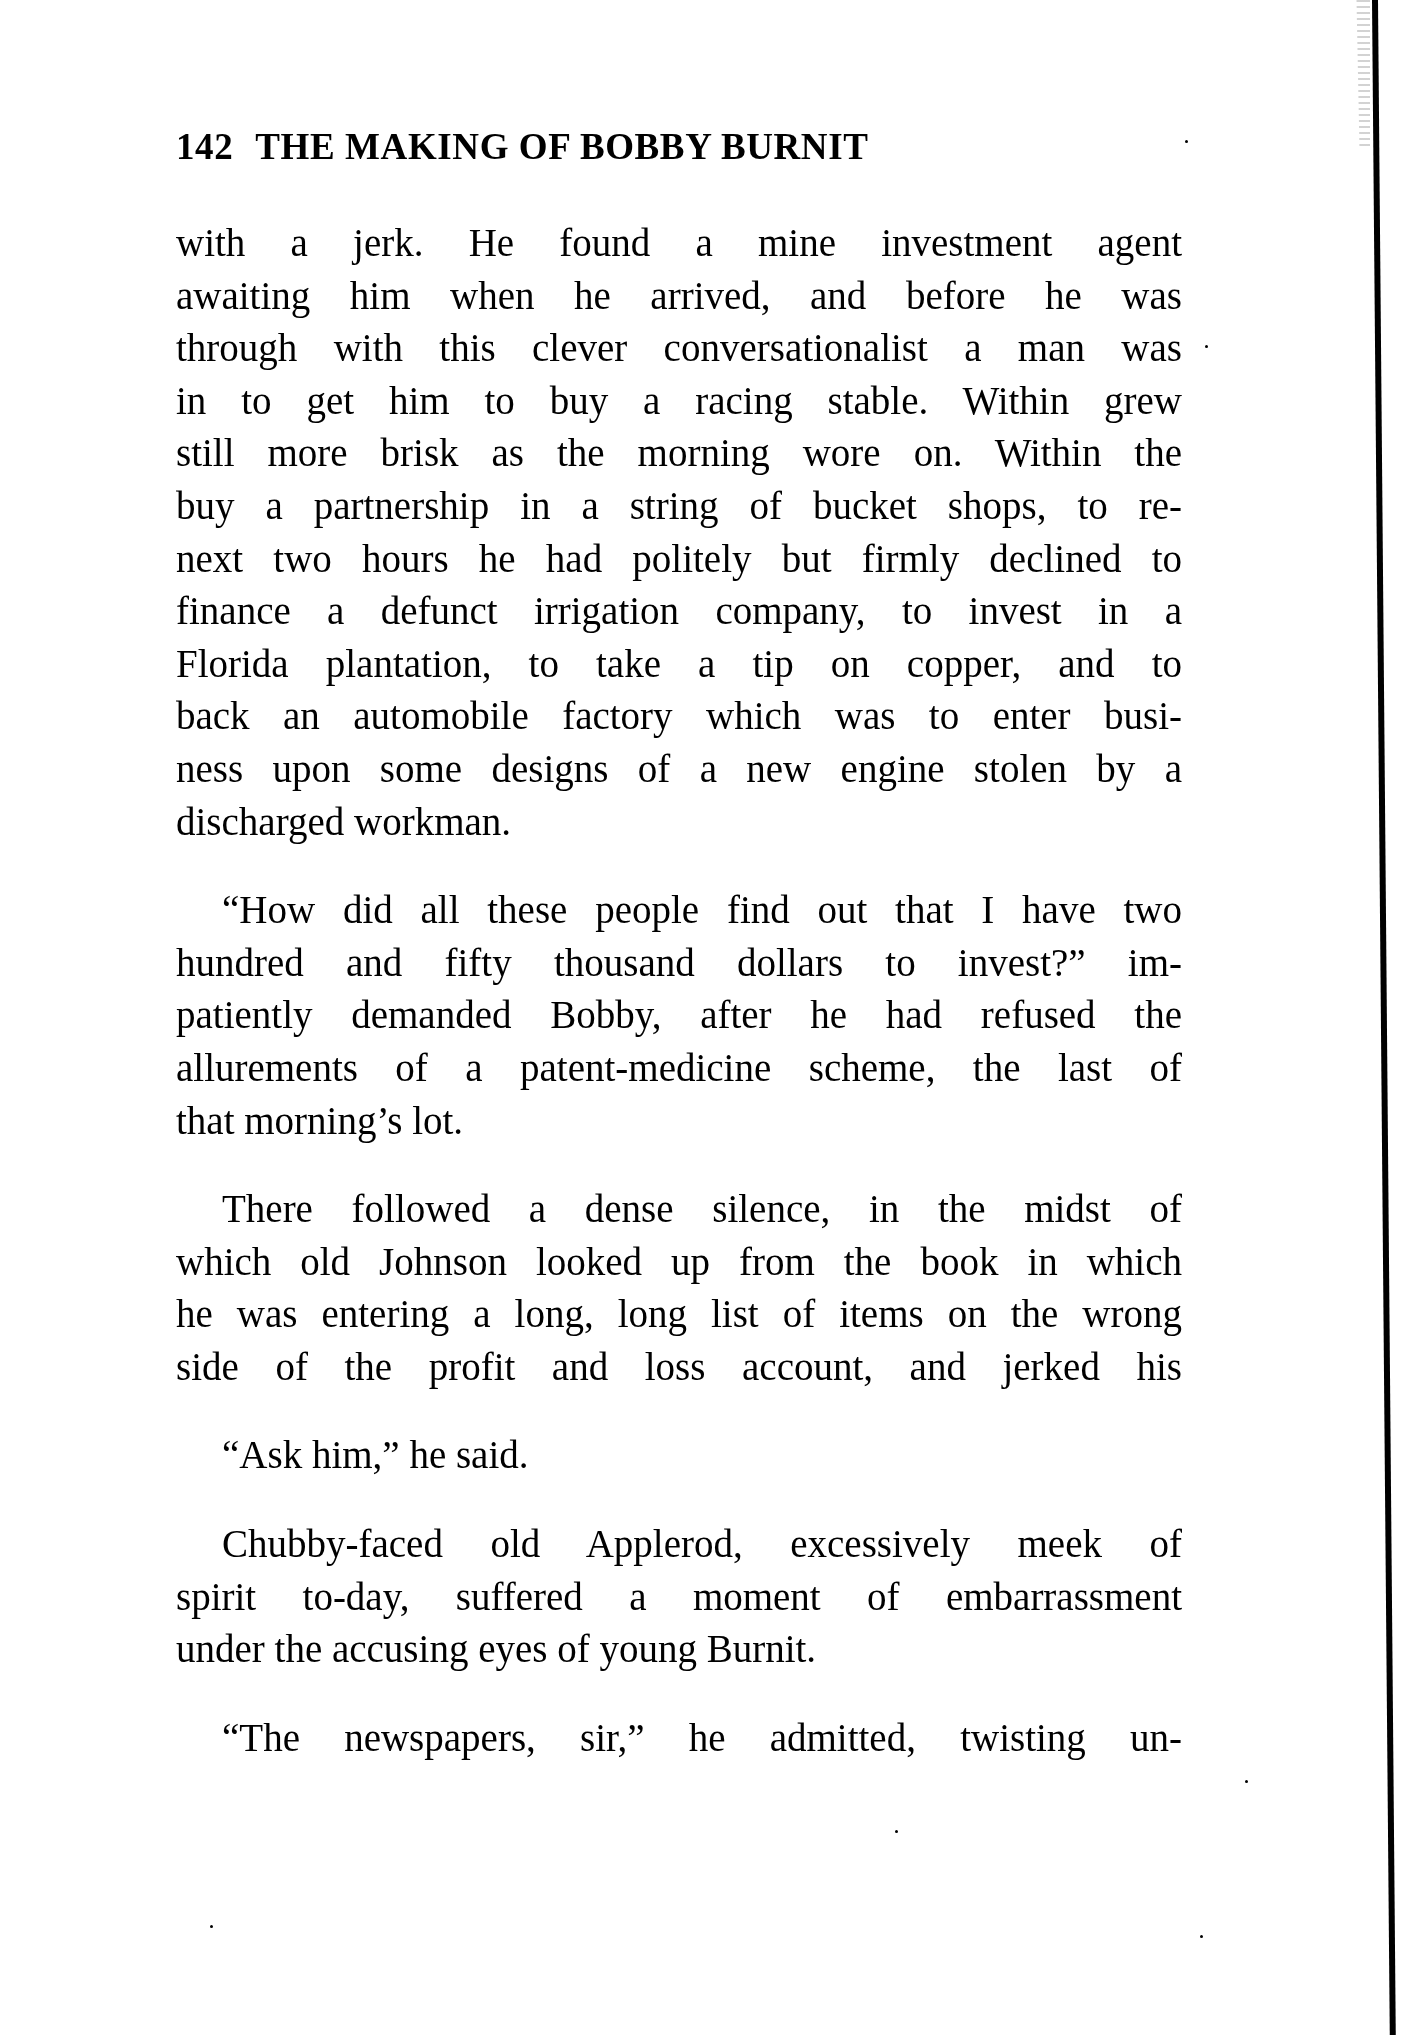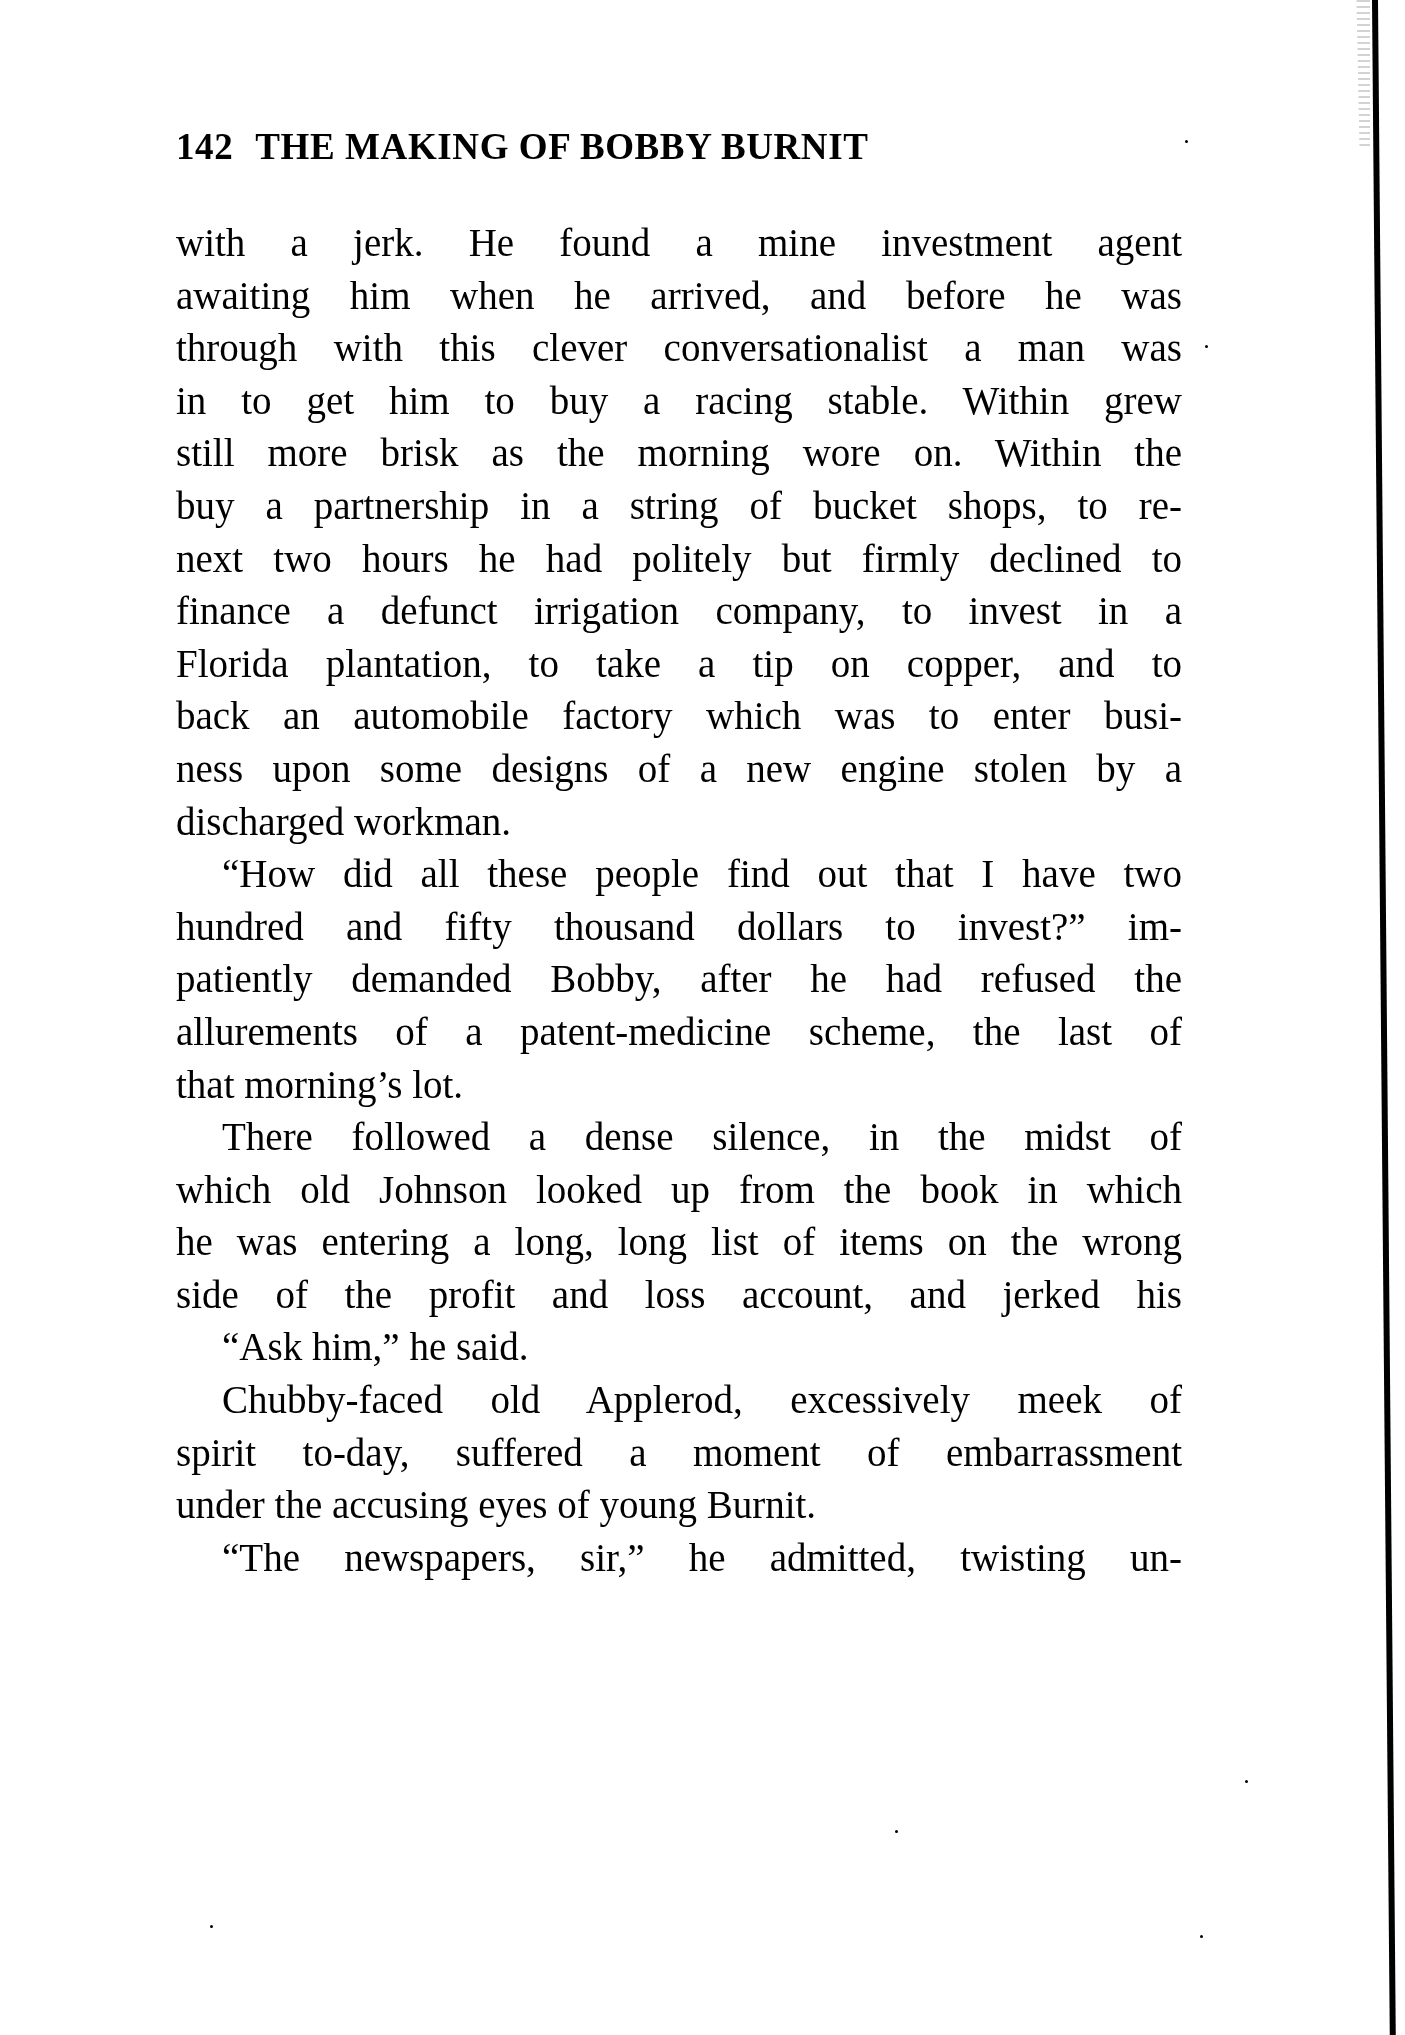--- a/index.html
+++ b/index.html
@@ -51,20 +51,21 @@
       height: 52.6px;
       line-height: 52.6px;
       font-family: "Liberation Serif", "DejaVu Serif", serif;
       font-size: 39px;
       white-space: nowrap;
       text-align: justify;
       text-align-last: justify;
     }
     .line.indent {
       padding-left: 46px;
+      margin-top: 36px;
     }
     .line.last {
       text-align-last: left;
     }
     .binding-edge {
       position: absolute;
       top: 0;
       left: 1372px;
       width: 6px;
       height: 2035px;

